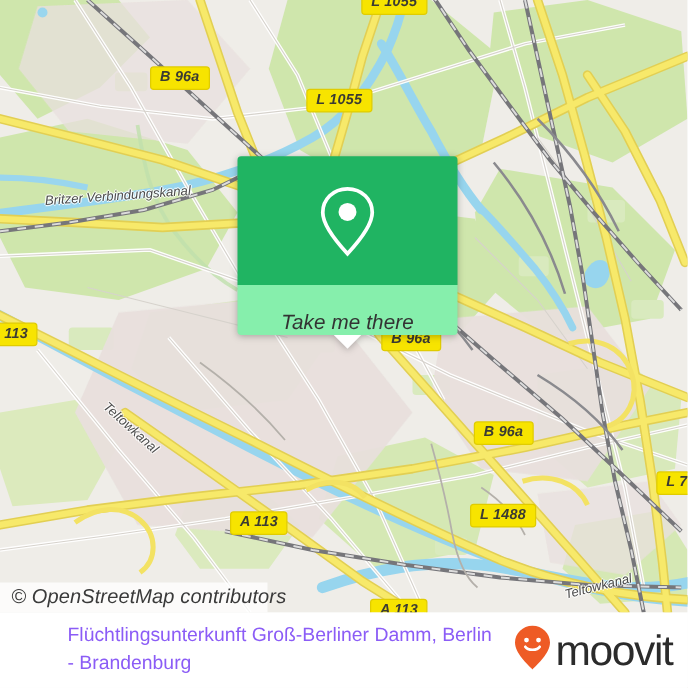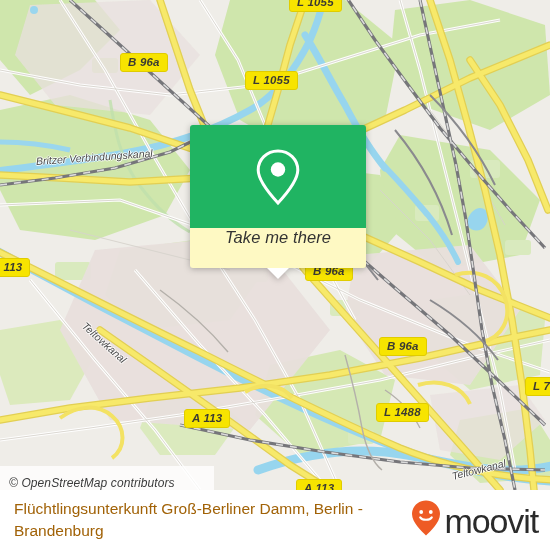--- a/index.html
+++ b/index.html
@@ -35,24 +35,24 @@
 
   
   #attribution {
     position: absolute;
     left: 0;
     top: 466px;
     height: 24px;
     width: 214px;
     background: rgba(255,255,255,0.78);
     display: flex;
-    align-items: flex-end;
+    align-items: center;
     padding-left: 9px;
     box-sizing: border-box;
-    font-size: 12px;
+    font-size: 16px;
     color: #3a3a3a;
     letter-spacing: .1px;
     white-space: nowrap;
   }
 
   
   #popup {
     position: absolute;
     left: 190px;
     top: 125px;
@@ -62,25 +62,25 @@
   #popup-green {
     background: #20b462;
     height: 103px;
     border-radius: 3px 3px 0 0;
     display: flex;
     align-items: center;
     justify-content: center;
   }
   #popup-pin-icon svg { display:block; }
   #popup-footer {
-    background: #fef9c3;
+    background: #86efac;
     height: 40px;
     border-radius: 0 0 3px 3px;
     display: flex;
-    align-items: flex-start;
+    align-items: flex-end;
     justify-content: center;
   }
   #popup-footer-label {
     font-size: 16.5px;
     color: #333333;
     letter-spacing: .1px;
   }
   #popup-tail {
     position: absolute;
     left: 50%;
@@ -100,23 +100,24 @@
     background: #ffffff;
     display: flex;
     align-items: center;
     box-sizing: border-box;
     padding: 0 12px 0 14px;
   }
   #place-title {
     flex: 1 1 auto;
     font-size: 15.5px;
     line-height: 22px;
-    color: #a16207;
+    color: #8b5cf6;
     padding-right: 14px;
     max-width: 400px;
+    margin-left: 40px;
   }
   #moovit-logo {
     flex: 0 0 auto;
     display: flex;
     align-items: center;
     gap: 3px;
   }
   #moovit-wordmark {
     font-size: 34px;
     line-height: 34px;

